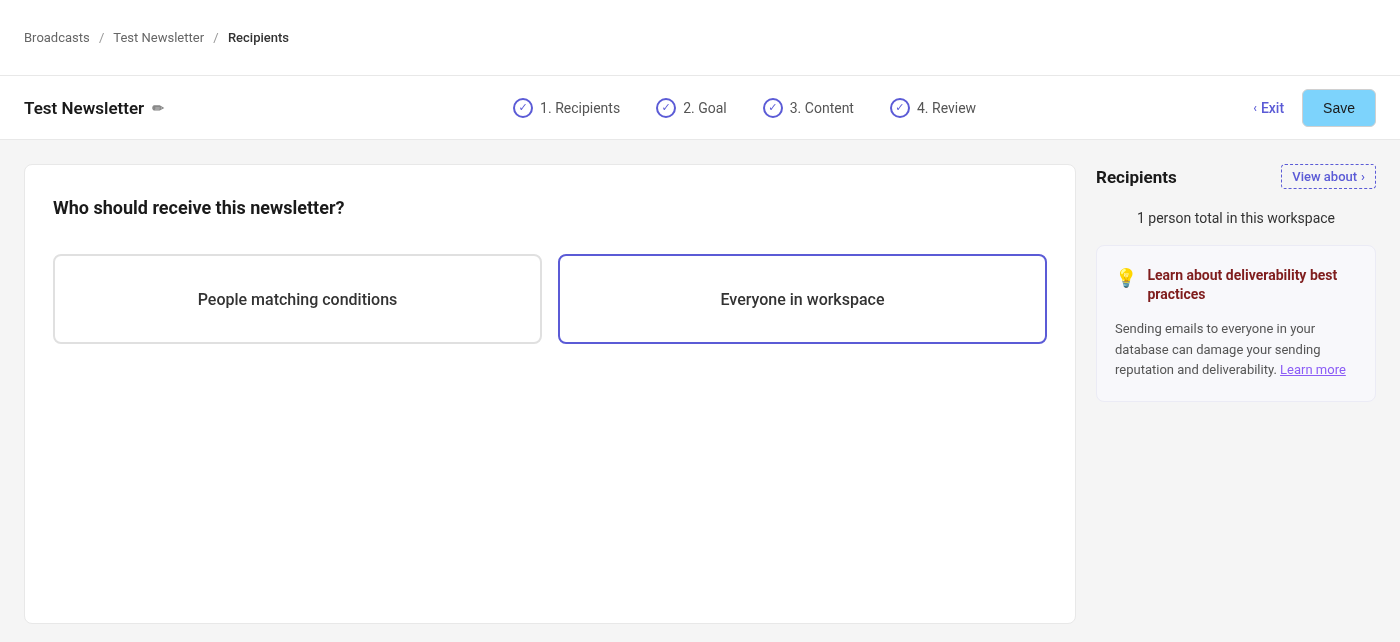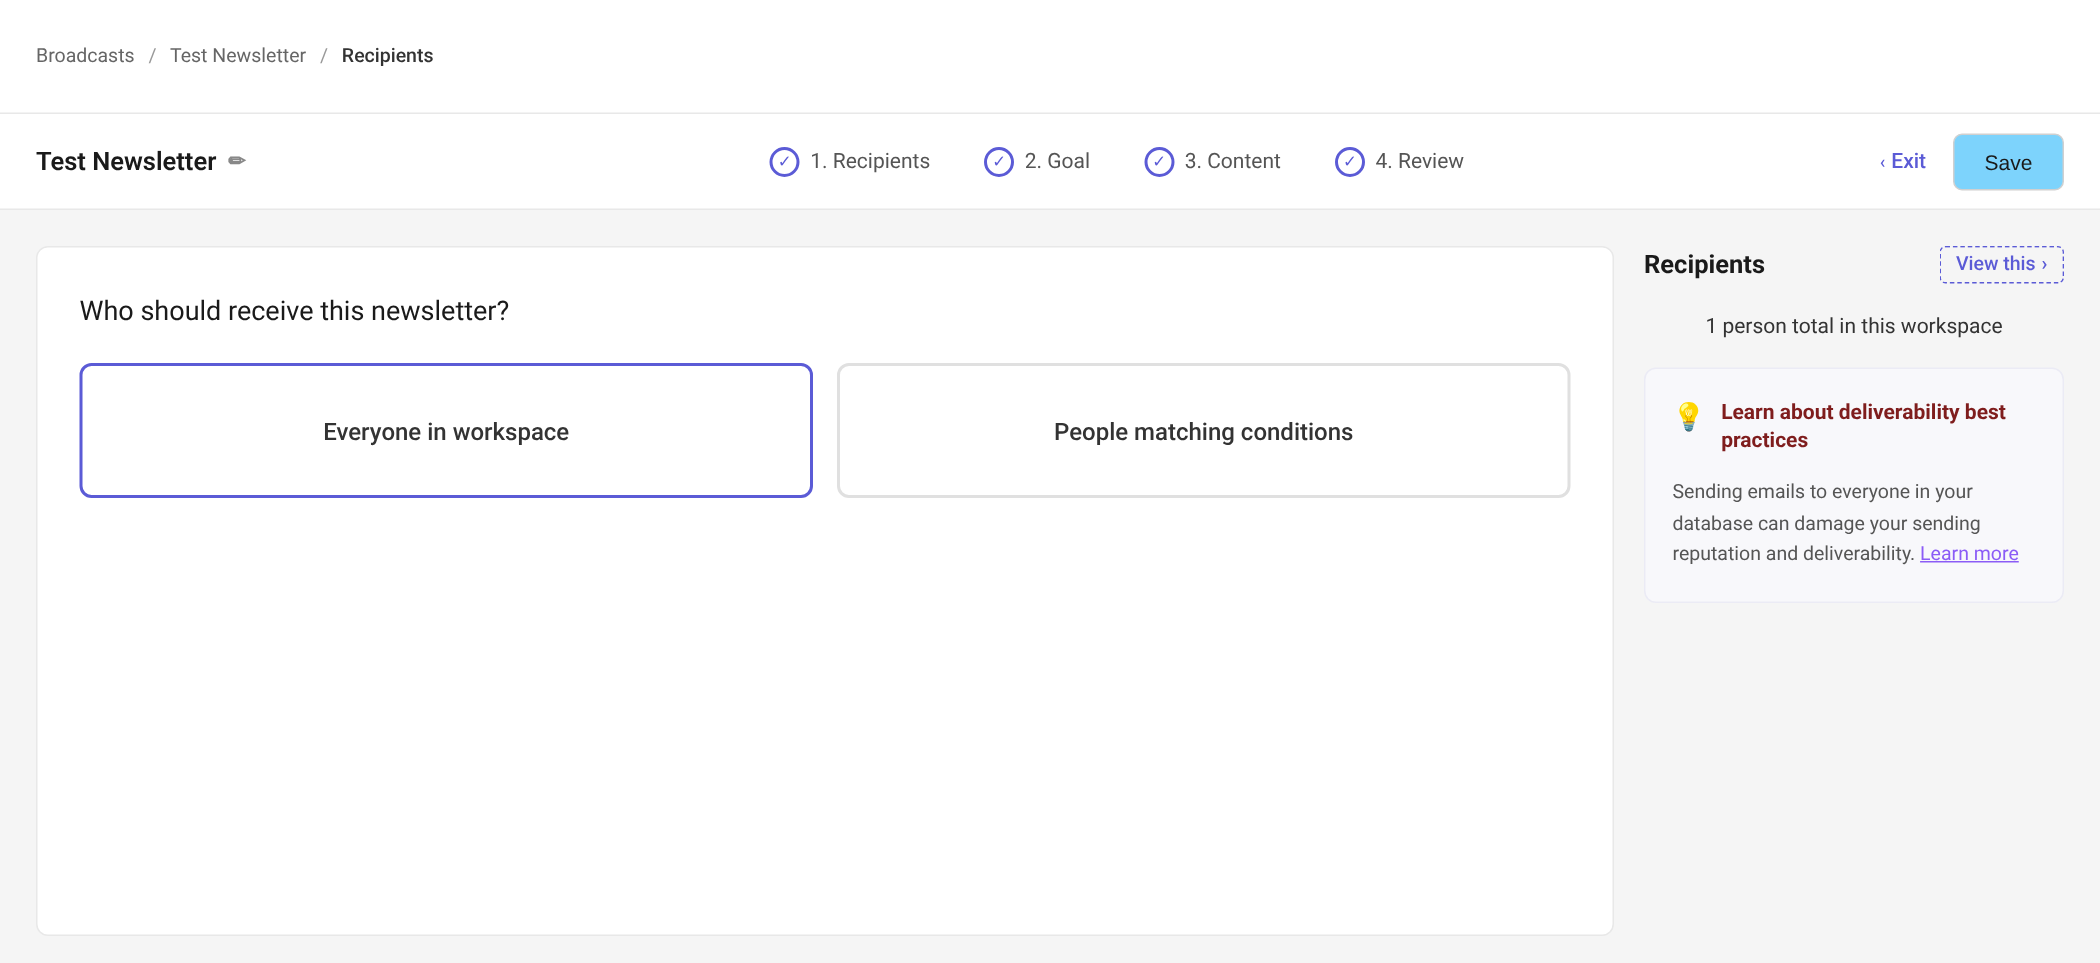--- a/index.html
+++ b/index.html
@@ -121,23 +121,23 @@
     .left-panel {
       flex: 1;
       background: #fff;
       border-radius: 8px;
       border: 1px solid #e8e8e8;
       padding: 32px 28px;
       min-height: 460px;
     }
     .panel-question {
       font-size: 18px;
-      font-weight: 400;
-      color: #1a1a1a;
-      margin-bottom: 24px;
+      font-weight: 700;
+      color: #1a1a1a;
+      margin-bottom: 36px;
     }
     .options-row {
       display: flex;
       gap: 16px;
     }
     .option-card {
       flex: 1;
       border: 2px solid #e0e0e0;
       border-radius: 8px;
       padding: 28px 24px;
@@ -276,34 +276,34 @@
     <button class="save-btn">Save</button>
   </div>
 </div>
 
 <div class="main">
 
   <div class="left-panel">
     <div class="panel-question">Who should receive this newsletter?</div>
 
     <div class="options-row">
+      <div class="option-card">
+        <span>People matching conditions</span>
+      </div>
       <div class="option-card selected">
         <span>Everyone in workspace</span>
-      </div>
-      <div class="option-card">
-        <span>People matching conditions</span>
       </div>
     </div>
   </div>
 
   <div class="right-panel">
     <div class="recipients-header">
       <span class="recipients-title">Recipients</span>
       <a class="view-list-btn" href="#">
-        <span>View this</span>
+        <span>View about</span>
         <span>›</span>
       </a>
     </div>
 
     <div class="recipients-count">1 person total in this workspace</div>
 
     <div class="info-card">
       <div class="info-card-header">
         <span class="bulb-icon">💡</span>
         <div class="info-card-title">Learn about deliverability best practices</div>

